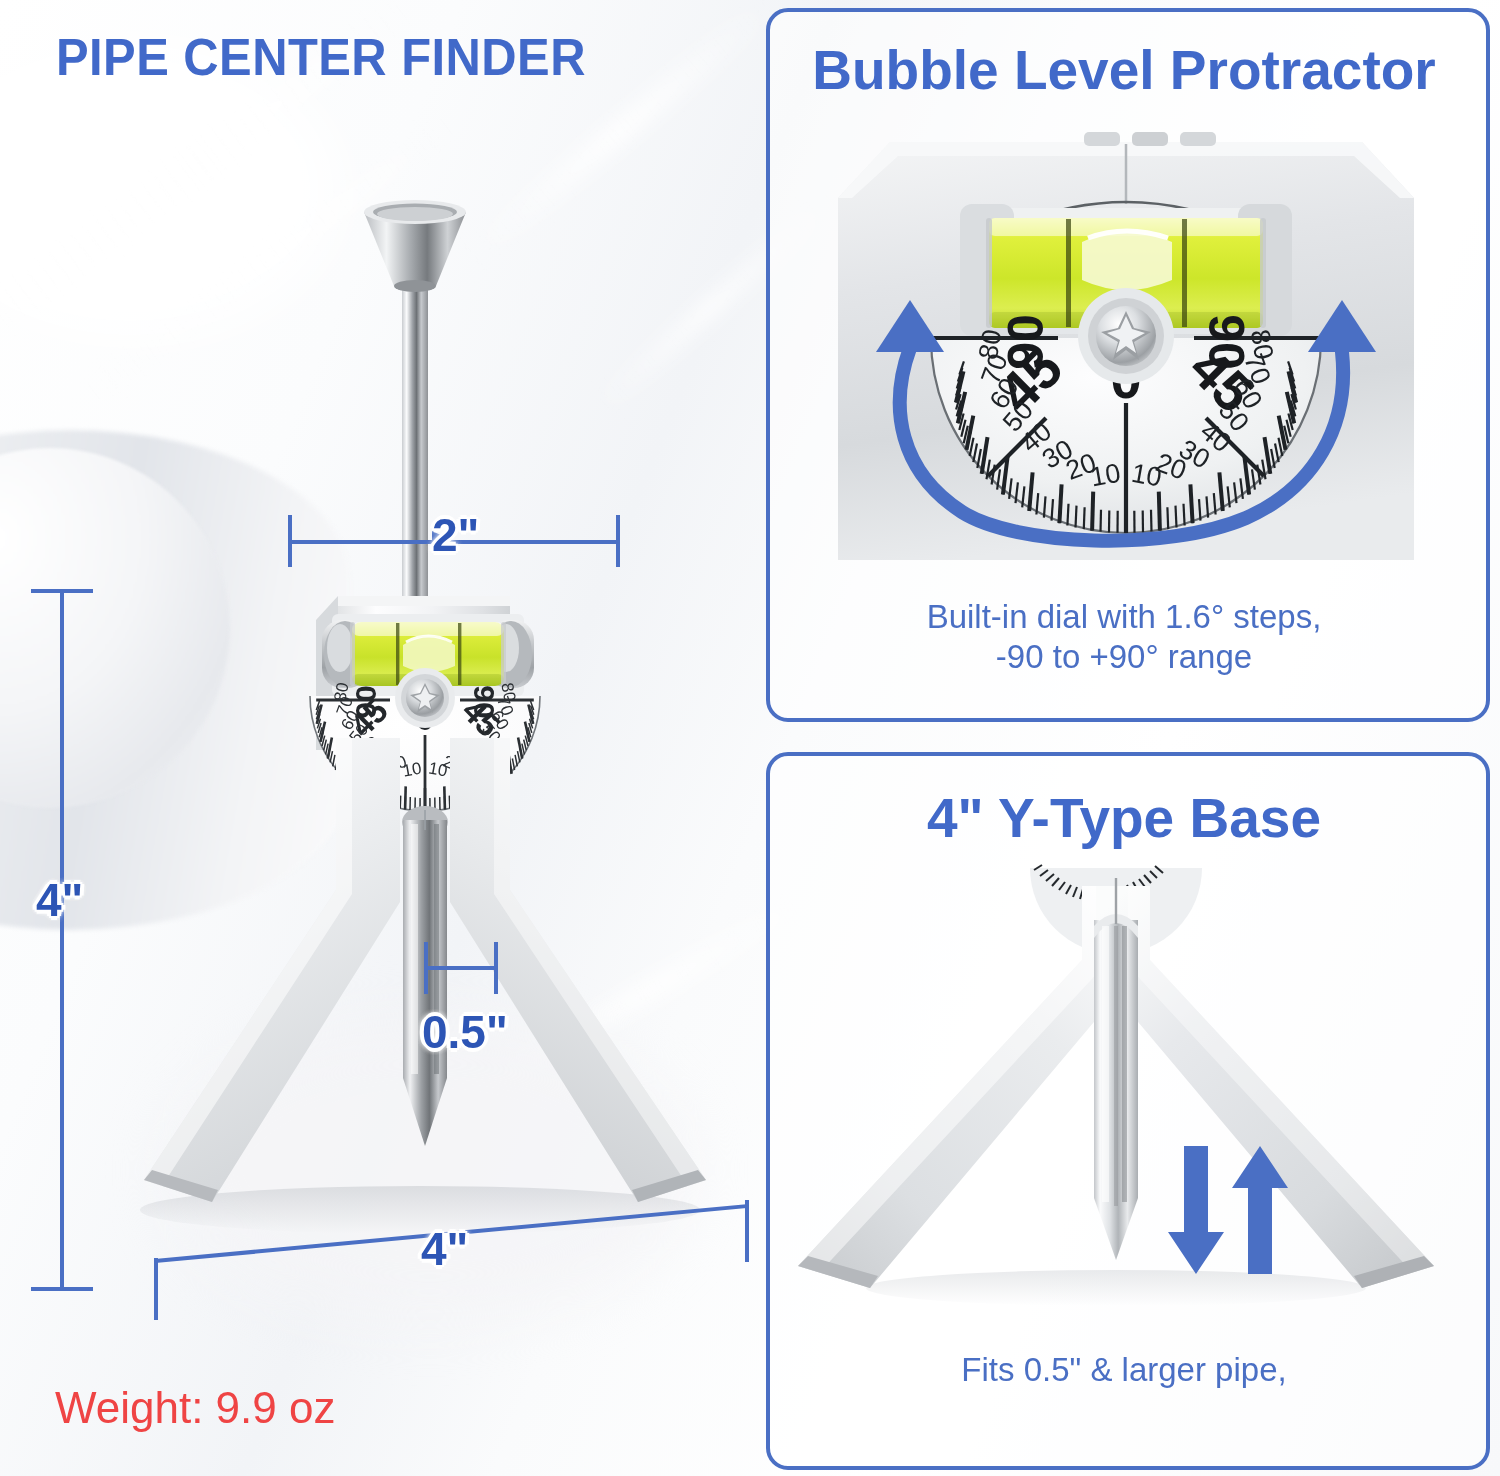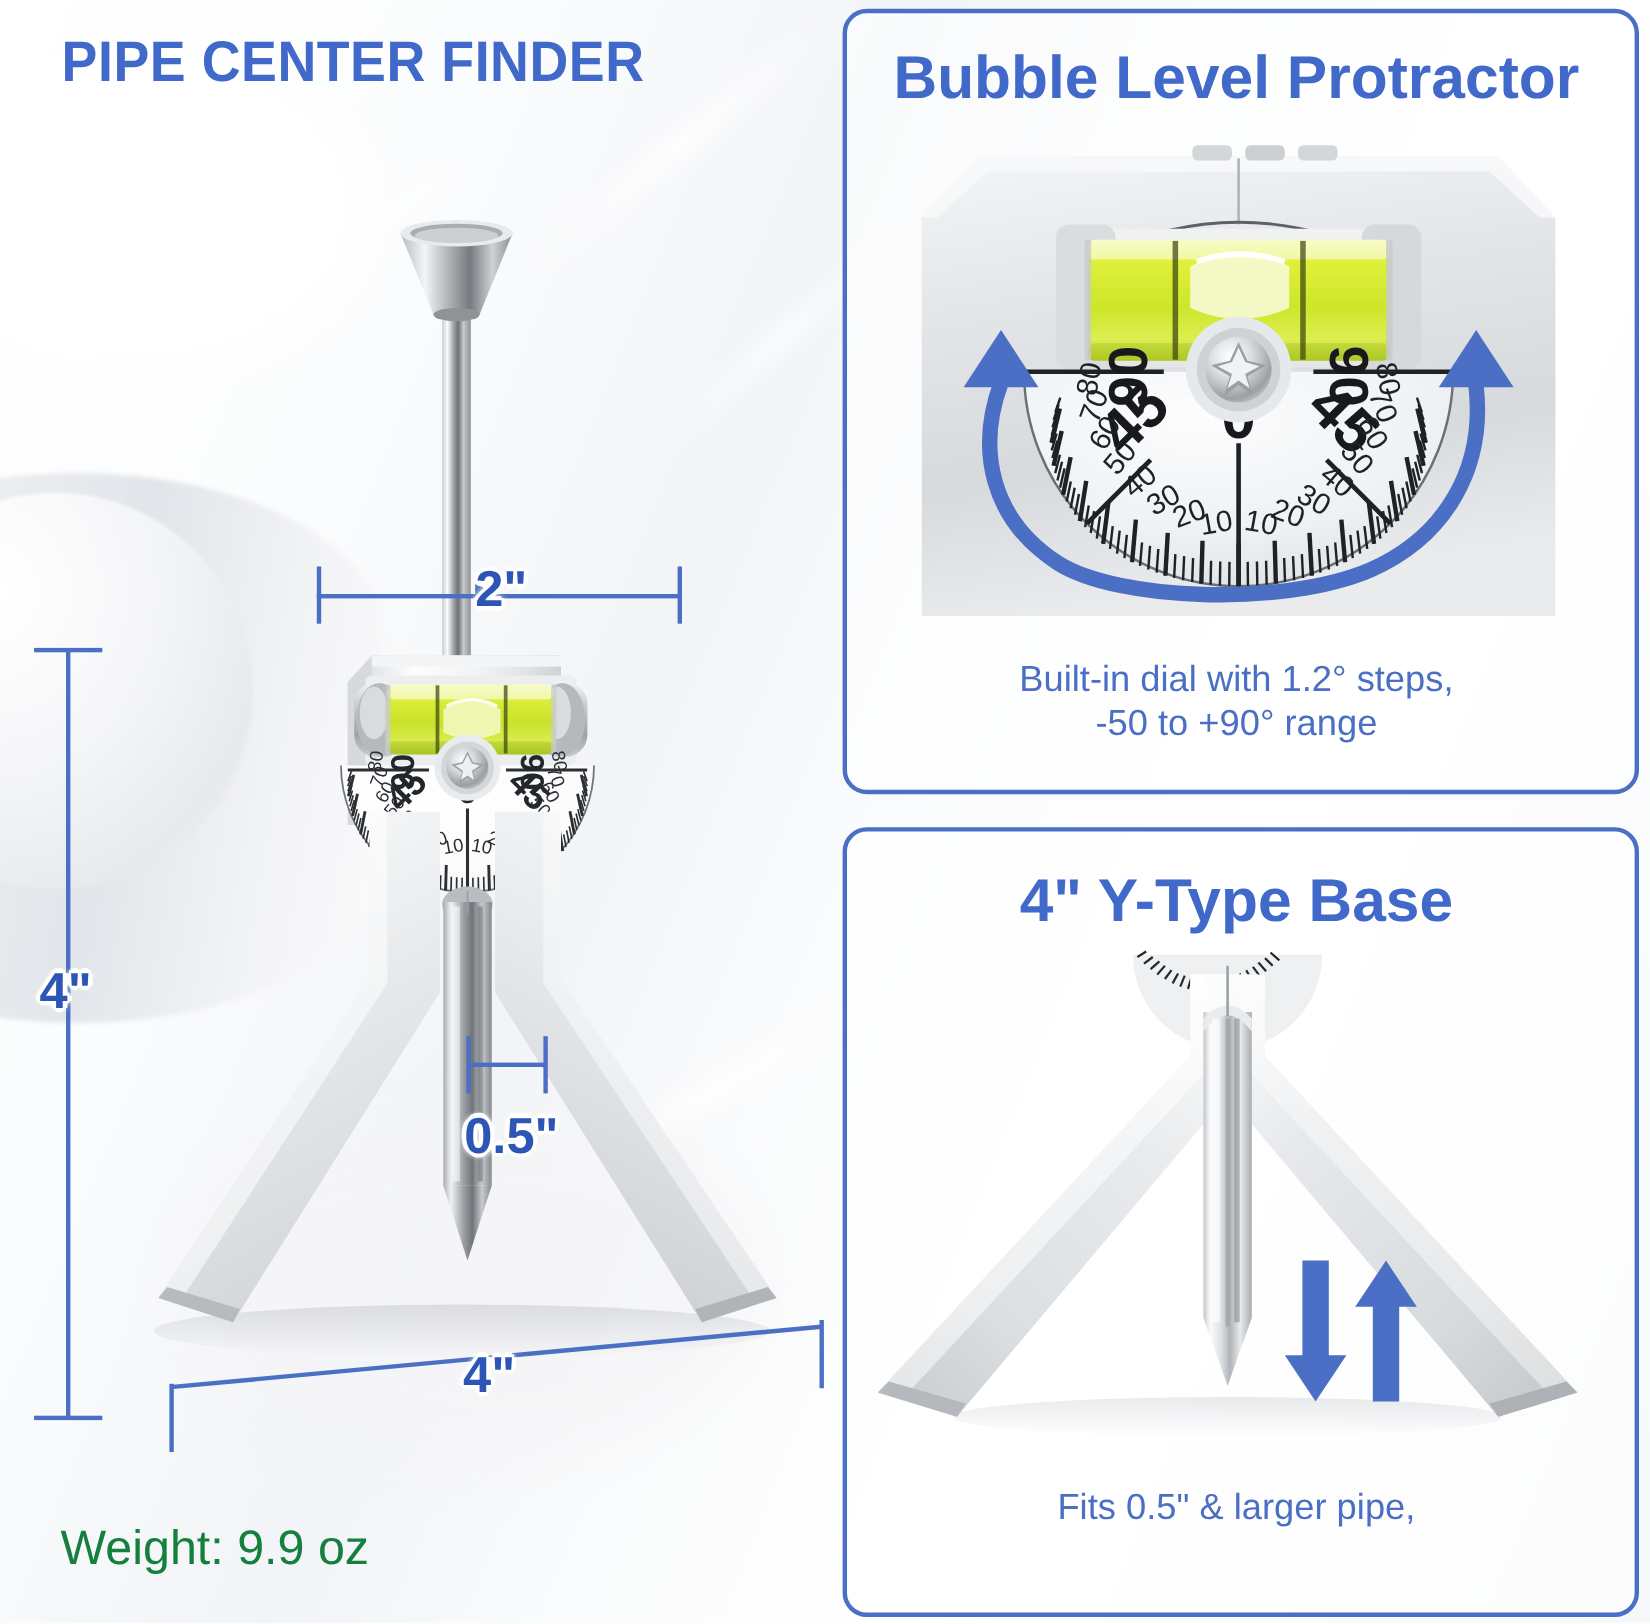--- a/index.html
+++ b/index.html
@@ -42,21 +42,21 @@
     font-size:33px;color:#4a6fc4;line-height:1.22;white-space:nowrap;}
 
   
   .dimline{position:absolute;background:#4a6fc4;}
   .dimlabel{position:absolute;font-weight:bold;color:#2d55b5;
      text-shadow:
        0 0 7px #fff,0 0 7px #fff,0 0 7px #fff,0 0 7px #fff,
        2px 2px 0 #fff,-2px 2px 0 #fff,2px -2px 0 #fff,-2px -2px 0 #fff,
        4px 0 0 #fff,-4px 0 0 #fff,0 4px 0 #fff,0 -4px 0 #fff;
      white-space:nowrap;}
-  .weight-text{position:absolute;font-size:44px;color:#15803d;white-space:nowrap;}
+  .weight-text{position:absolute;font-size:44px;color:#ef4444;white-space:nowrap;}
 
   svg{display:block;overflow:visible;}
 </style>
 </head>
 <body>
 
 <div id="stage">
 
   <div class="bg"></div>
   <div class="bg-pipe" style="left:-210px;top:430px;width:560px;height:500px;"></div>
@@ -573,22 +573,22 @@
     <path d="M300,196 L306,209 L319,213 L306,220 L310,233 L300,226 L290,233 L294,220 L281,213 L294,209 Z" fill="#f0f2f4"></path>
   </svg>
 
   <svg style="position:absolute;left:866px;top:290px;" width="520" height="260" viewBox="0 0 520 260">
     <path d="M44,58 C22,118 34,182 96,222 C150,256 300,262 380,228 C448,198 484,136 476,62" fill="none" stroke="#4a6fc4" stroke-width="14" stroke-linecap="round"></path>
     <polygon points="44,10 78,62 10,62" fill="#4a6fc4"></polygon>
     <polygon points="476,10 510,62 442,62" fill="#4a6fc4"></polygon>
   </svg>
 
   <div class="panel-cap" style="left:766px;top:597px;width:716px;">
-    <div>Built-in dial with 1.2° steps,</div>
-    <div>-50 to +90° range</div>
+    <div>Built-in dial with 1.6° steps,</div>
+    <div>-90 to +90° range</div>
   </div>
 
   <div class="panel" style="left:766px;top:752px;width:716px;height:710px;">
   </div>
   <div class="panel-title" style="left:766px;top:786px;width:716px;">4" Y-Type Base</div>
 
   <svg style="position:absolute;left:786px;top:868px;" width="660" height="440" viewBox="0 0 660 440">
     <defs>
       <linearGradient id="ylegL" x1="0.9" y1="0" x2="0.1" y2="1">
         <stop offset="0" stop-color="#fdfdfe"></stop>

